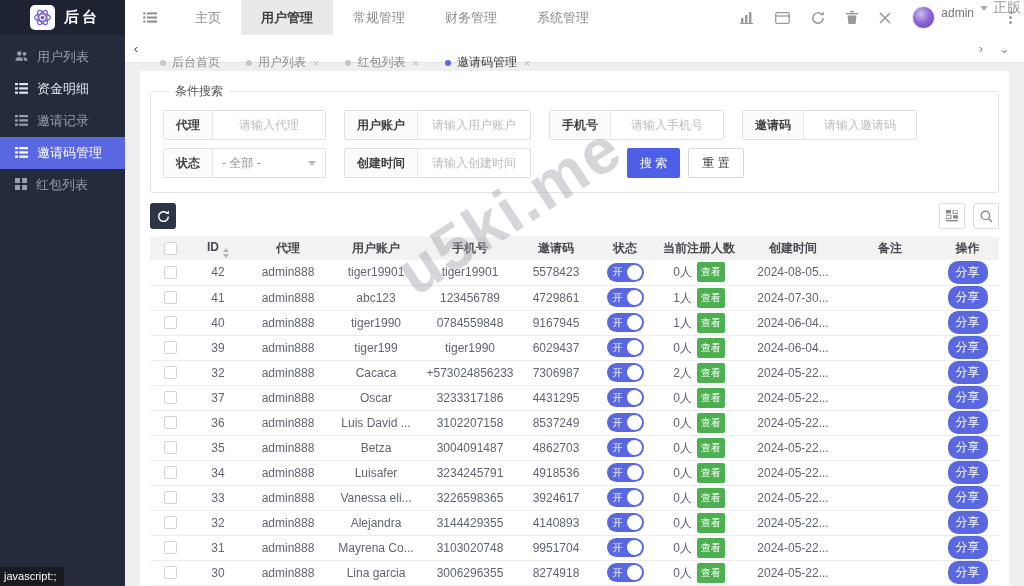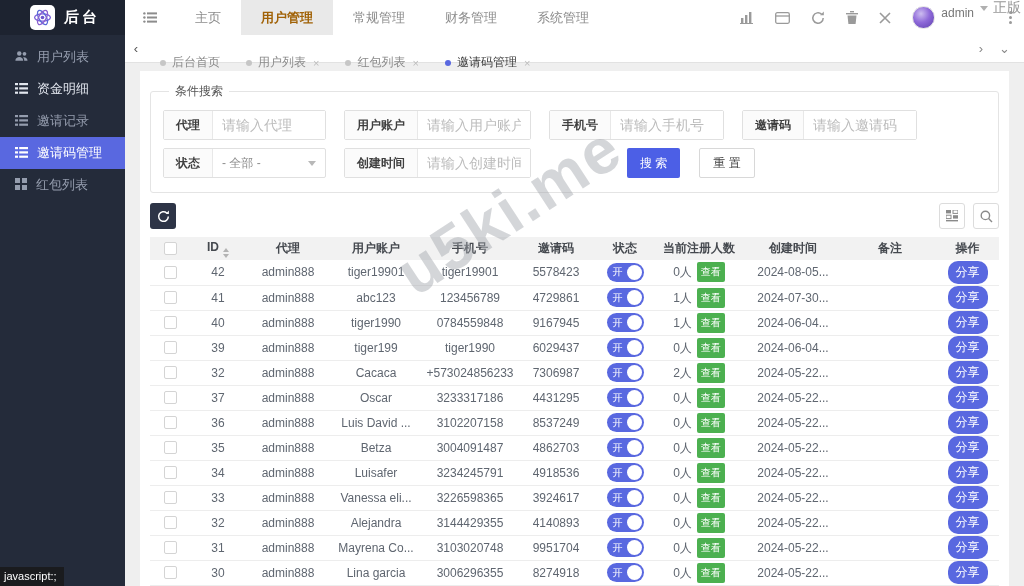--- a/index.html
+++ b/index.html
@@ -19,21 +19,21 @@
   .sitem.bright { color:#e2e6ee; }
   .sitem.active { background:#5968e0; color:#fff; }
 
   
   .main { flex:1; display:flex; flex-direction:column; min-width:0; }
 
   .topbar { height:35px; background:#fff; display:flex; align-items:center; flex-shrink:0; }
   .burger { padding:0 18px; color:#8c8c8c; cursor:pointer; display:flex; align-items:center; }
   .nav { display:flex; height:100%; font-size:13px; color:#8c8c8c; }
   .nav-item { display:flex; align-items:center; padding:0 20px; cursor:pointer; }
-  .nav-item.active { background:#e9e9e9; color:#a16207; font-weight:bold; }
+  .nav-item.active { background:#e9e9e9; color:#404040; font-weight:bold; }
   .ticons { margin-left:auto; display:flex; align-items:center; gap:21px; padding-right:12px; color:#9a9a9a; }
   .ticon { cursor:pointer; display:flex; align-items:center; }
   .userbox { display:flex; gap:6px; cursor:pointer; }
   .avatar { width:23px; height:23px; border-radius:50%; background:radial-gradient(circle at 38% 32%, #cdbdf0 0%, #8f6ad9 45%, #5d3fae 100%); border:1px solid #e3e3e3; }
   .uname { font-size:12px; color:#777; }
   .caret { width:0; height:0; border-left:4px solid transparent; border-right:4px solid transparent; border-top:5px solid #b0b0b0; }
   .vdots { display:flex; flex-direction:column; gap:2px; cursor:pointer; }
   .vdots i { width:3px; height:3px; border-radius:50%; background:#9a9a9a; }
 
   
@@ -49,27 +49,27 @@
 
   
   .content { flex:1; padding:8px 15px 0 15px; overflow:hidden; }
   .panel { background:#fff; height:600px; padding:12px 10px 0 10px; }
 
   fieldset.search { border:1px solid #e4e4e4; border-radius:3px; padding:2px 12px 14px 12px; }
   fieldset.search legend { font-size:12px; color:#555; padding:0 6px; margin-left:6px; }
   .srow { display:flex; align-items:center; margin-top:8px; }
   .fgroup { display:flex; height:30px; border:1px solid #e0e0e0; border-radius:2px; background:#fff; margin-right:18px; }
   .flabel { display:flex; align-items:center; padding:0 12px; font-size:12px; color:#3f3f3f; font-weight:bold; background:#fbfbfb; border-right:1px solid #e8e8e8; white-space:nowrap; }
-  .fgroup input { border:none; outline:none; width:112px; padding:0 9px; font-size:14px; color:#333; }
+  .fgroup input { border:none; outline:none; width:112px; padding:0 9px; font-size:12px; color:#333;text-align:center; }
   .fgroup input::placeholder { color:#bcbcbc; }
   .fselect { display:flex; align-items:center; justify-content:space-between; width:112px; padding:0 9px; font-size:12px; color:#8d8d8d; cursor:pointer; }
   .fselect .caret { border-top-color:#b8b8b8; }
   .btn { height:30px; font-size:12px; border-radius:2px; cursor:pointer; }
   .btn-search { background:#4c5fe6; color:#fff; border:none; padding:0 13px; margin-left:78px; }
-  .btn-reset { background:#fff; color:#444; border:1px solid #d8d8d8; padding:0 13px; margin-left:19px; }
+  .btn-reset { background:#fff; color:#444; border:1px solid #d8d8d8; padding:0 13px; margin-left:8px; }
 
   .toolbar { display:flex; align-items:center; margin:10px 0 8px; }
   .btn-sq { width:26px; height:26px; border-radius:3px; display:flex; align-items:center; justify-content:center; cursor:pointer; }
   .btn-refresh { background:#2d3446; border:none; }
   .tool-right { margin-left:auto; display:flex; gap:8px; }
   .btn-outline { background:#fff; border:1px solid #dcdcdc; color:#8a8a8a; }
 
   table { width:100%; border-collapse:collapse; table-layout:fixed; font-size:12px; color:#5f6670; }
   thead th { background:#f2f2f2; height:23px; font-weight:bold; color:#45494f; font-size:12px; text-align:center; white-space:nowrap; overflow:hidden; }
   tbody td { height:25px; border-bottom:1px solid #ededed; text-align:center; white-space:nowrap; overflow:hidden; text-overflow:ellipsis; padding:0 2px; }

